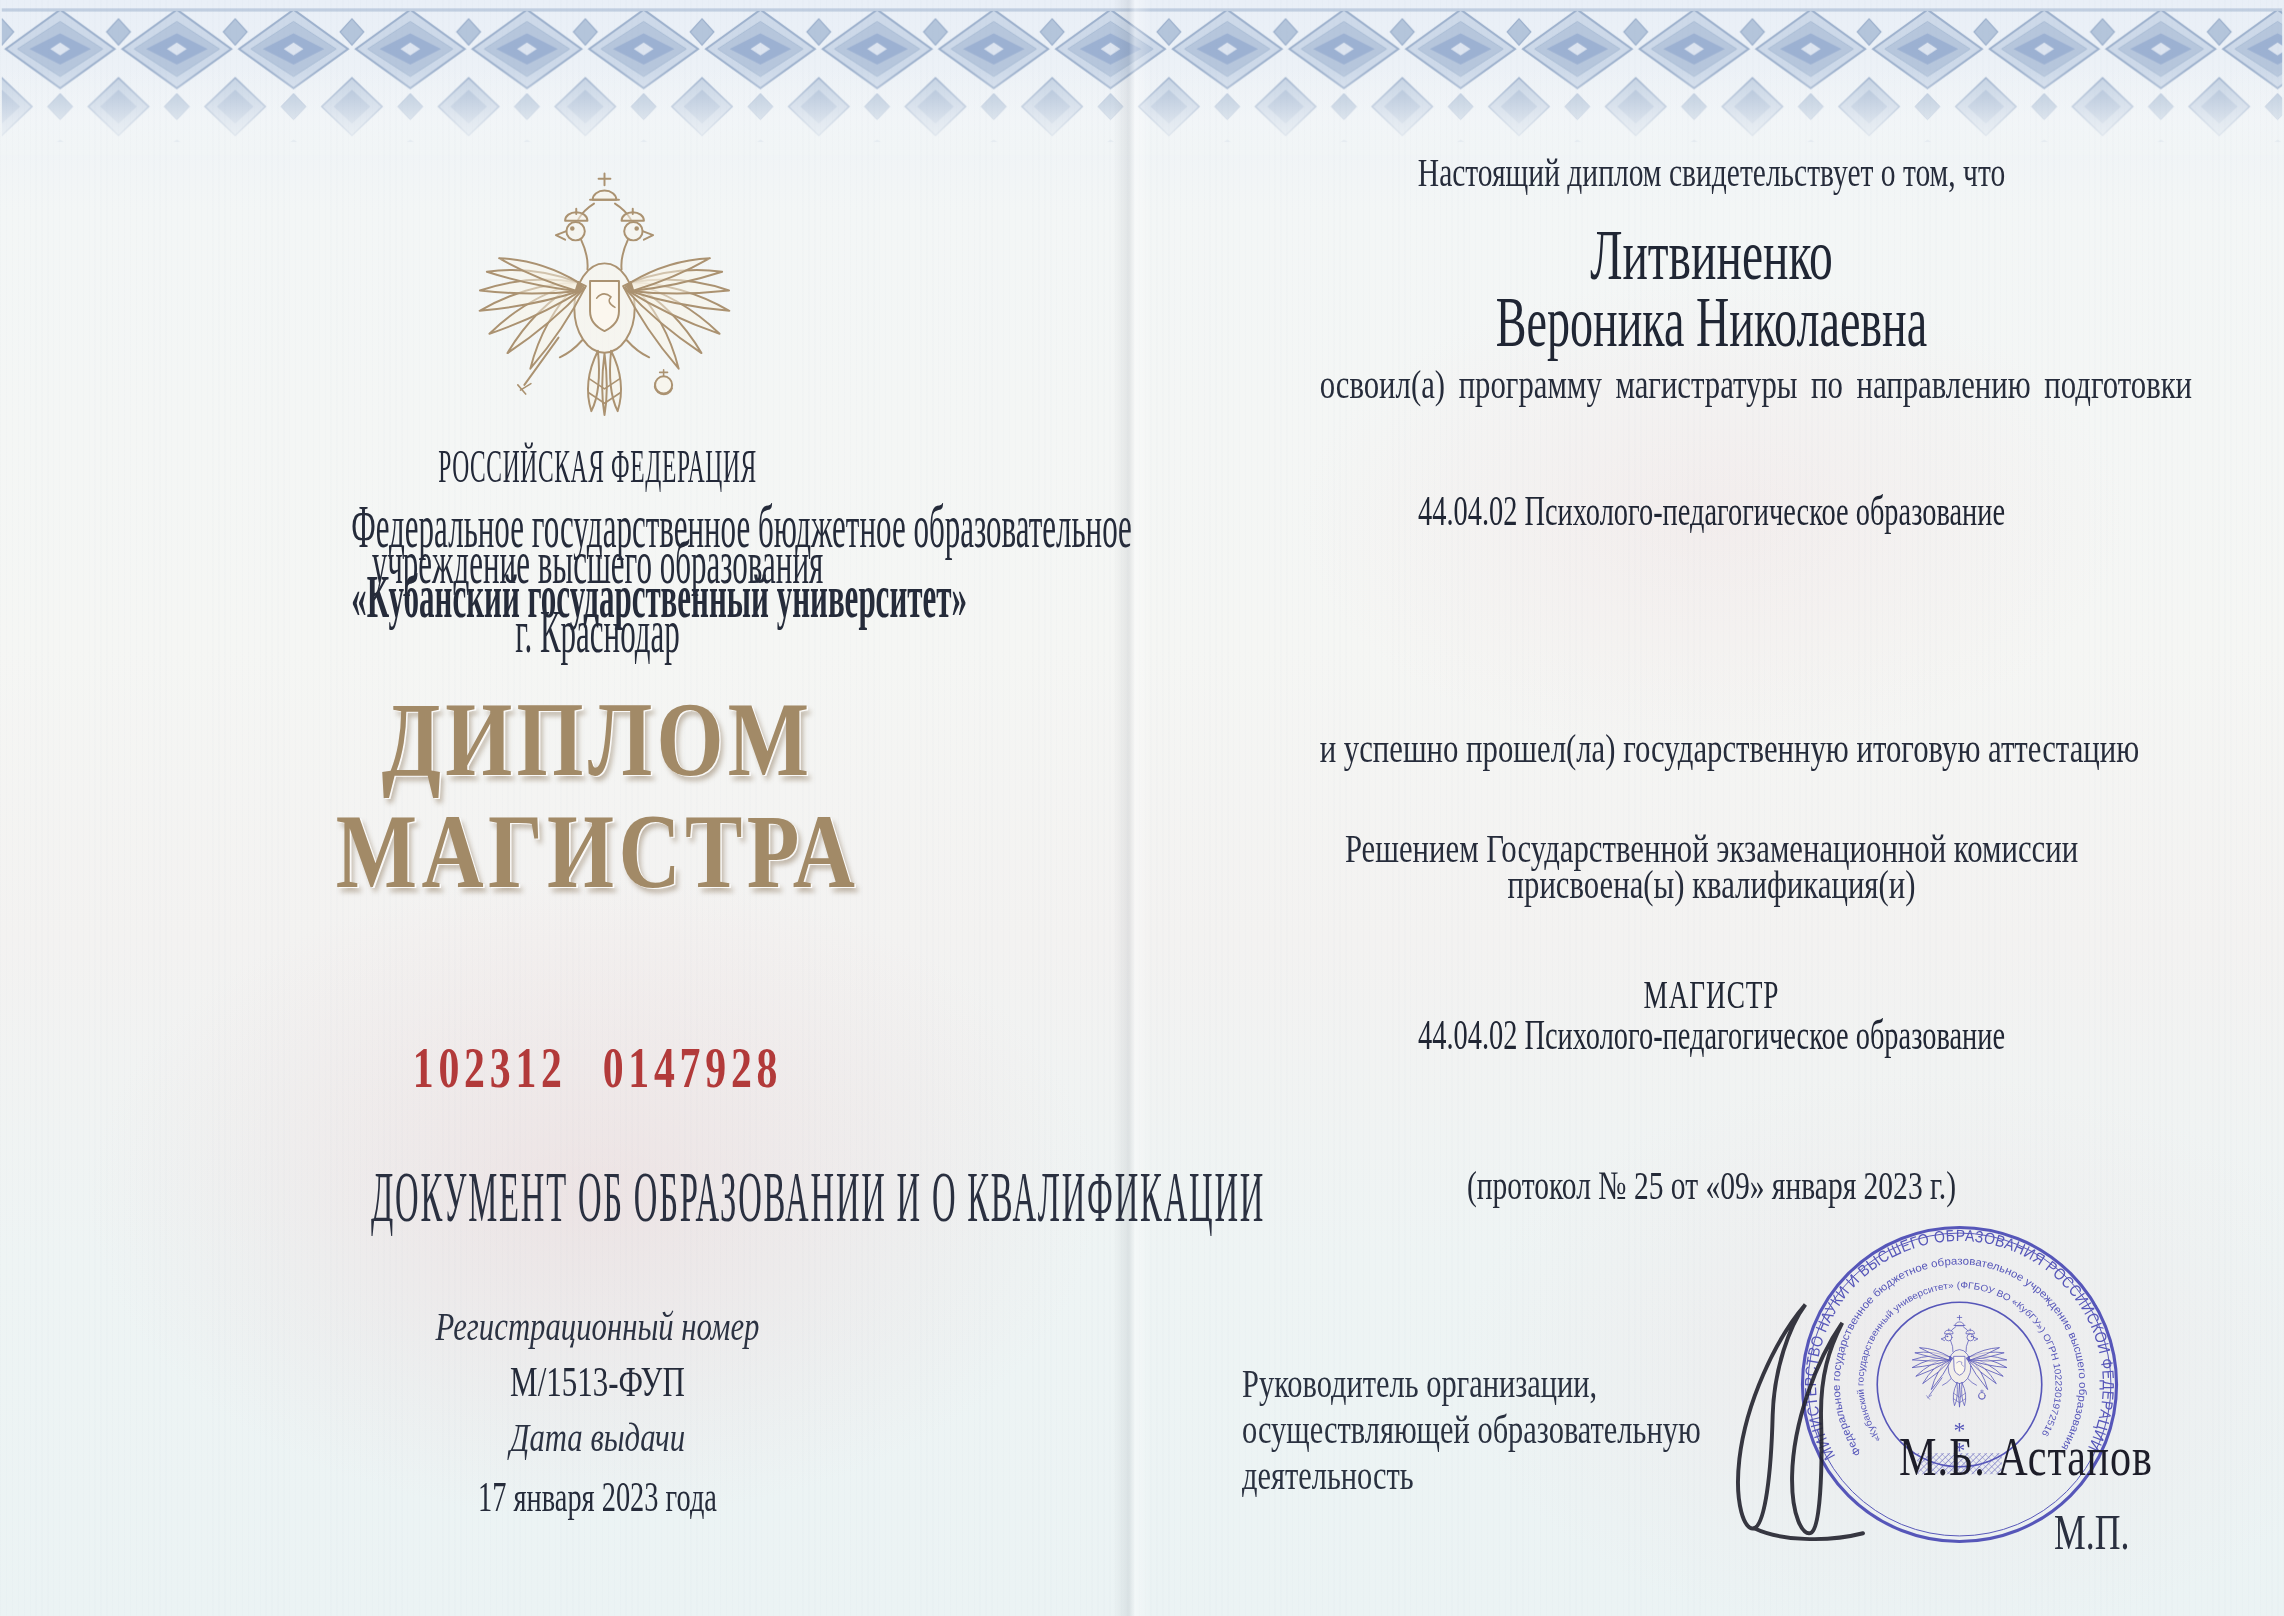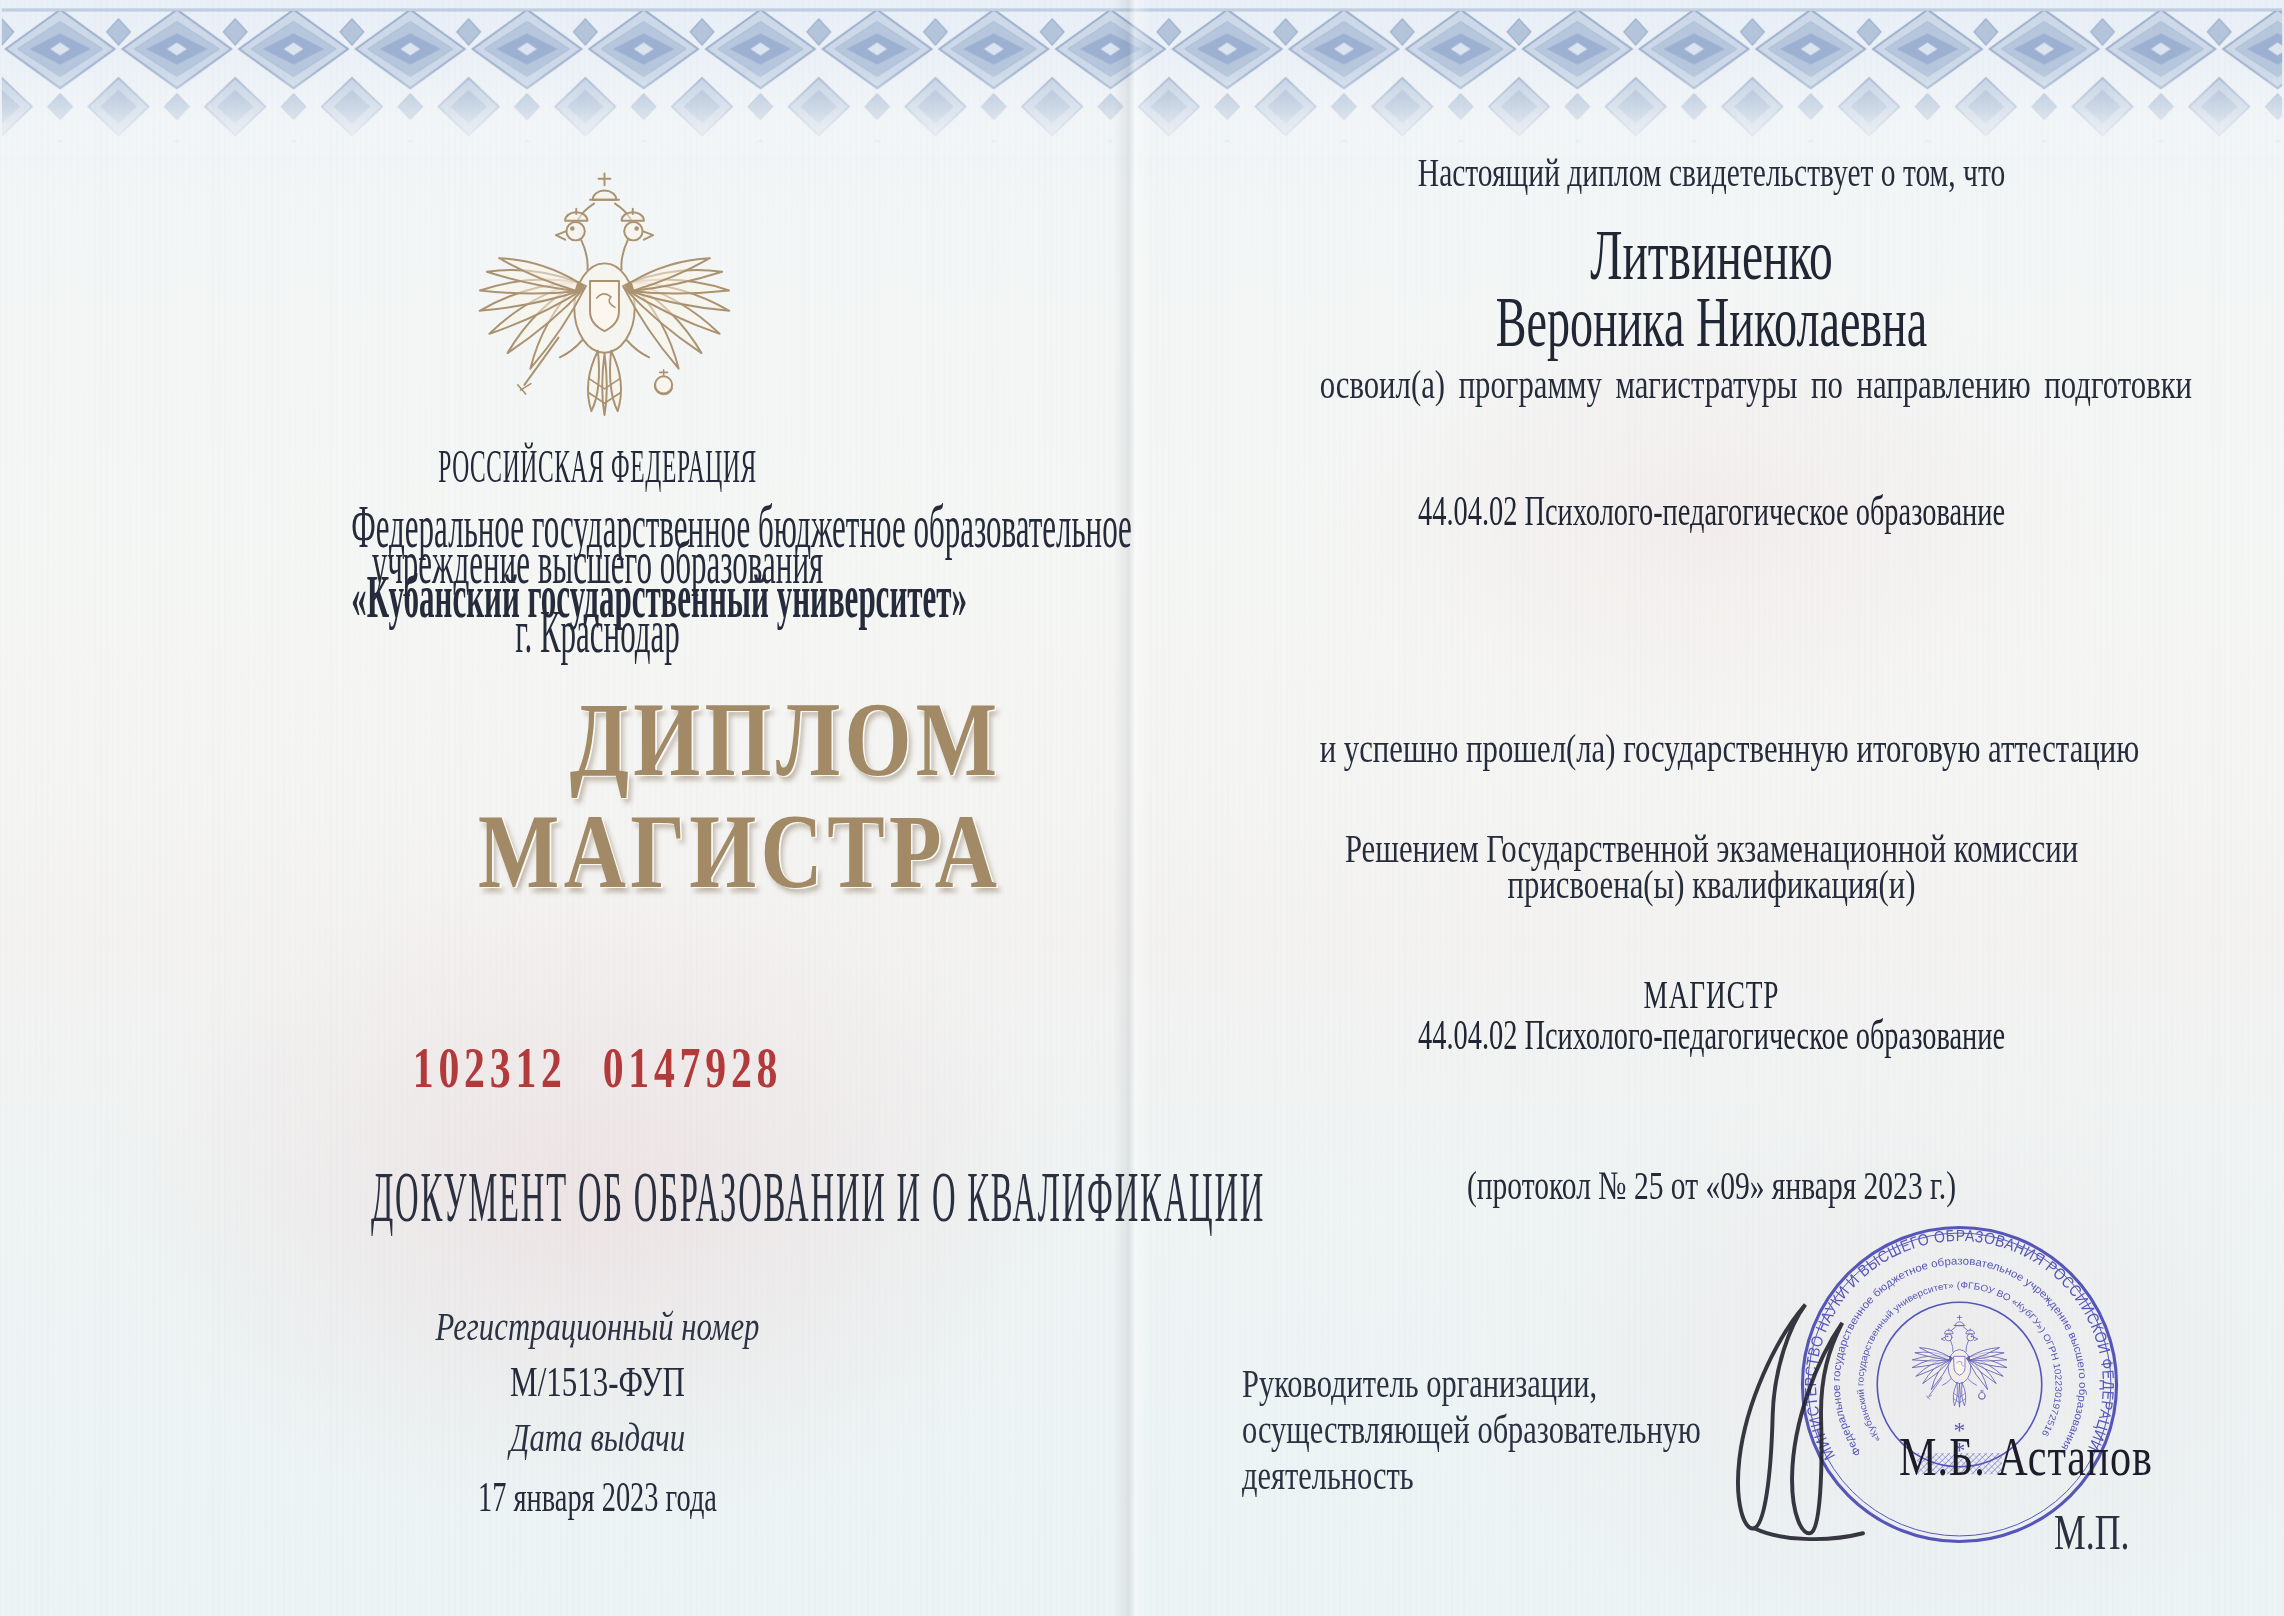--- a/index.html
+++ b/index.html
@@ -22,21 +22,21 @@
   .t{position:absolute;white-space:nowrap;}
   .ctrL{left:105px;width:985px;text-align:center;}
   .ctrR{left:1189px;width:1045px;text-align:center;}
   .ctrL>div,.ctrR>div{display:inline-block;}
   
   .country{top:439px;font-size:47px;letter-spacing:1.3px;color:#222838;transform:scaleX(.5);transform-origin:center;}
   .org1{top:491px;font-size:62px;transform:scaleX(.5);transform-origin:center;color:#252b3a;}
   .org2{top:527px;font-size:62px;transform:scaleX(.5);transform-origin:center;color:#252b3a;}
   .org3{top:561px;font-size:62px;font-weight:600;transform:scaleX(.5);transform-origin:center;color:#252b3a;}
   .city{top:596px;font-size:62px;transform:scaleX(.5);transform-origin:center;color:#252b3a;}
-  .bigtitle{top:684px;left:105px;width:985px;text-align:right;line-height:1.07;
+  .bigtitle{top:684px;left:105px;width:985px;text-align:center;line-height:1.07;
     font-size:105px;font-weight:bold;letter-spacing:5.3px;color:#a28a67;
     text-shadow:2px 1.3px 0 rgba(255,255,255,.9), 4.6px 4.6px 5.3px rgba(122,98,66,.42);}
   .bigtitle .ln{transform:scaleX(.82);transform-origin:center;}
   .serial{top:1034px;font-size:58px;font-weight:600;letter-spacing:6.6px;word-spacing:29px;
     color:#b23a3a;transform:scaleX(.72);transform-origin:center;}
   .doctype{top:1157px;font-size:71px;letter-spacing:3.9px;color:#2a3040;transform:scaleX(.46);transform-origin:center;}
   .reglabel{top:1302px;font-size:41px;font-style:italic;color:#2b3242;transform:scaleX(.75);transform-origin:center;}
   .regval{top:1357px;font-size:43px;color:#252b3a;transform:scaleX(.72);transform-origin:center;}
   .datelabel{top:1413px;font-size:41px;font-style:italic;color:#2b3242;transform:scaleX(.75);transform-origin:center;}
   .dateval{top:1472px;font-size:43px;color:#252b3a;transform:scaleX(.66);transform-origin:center;}

